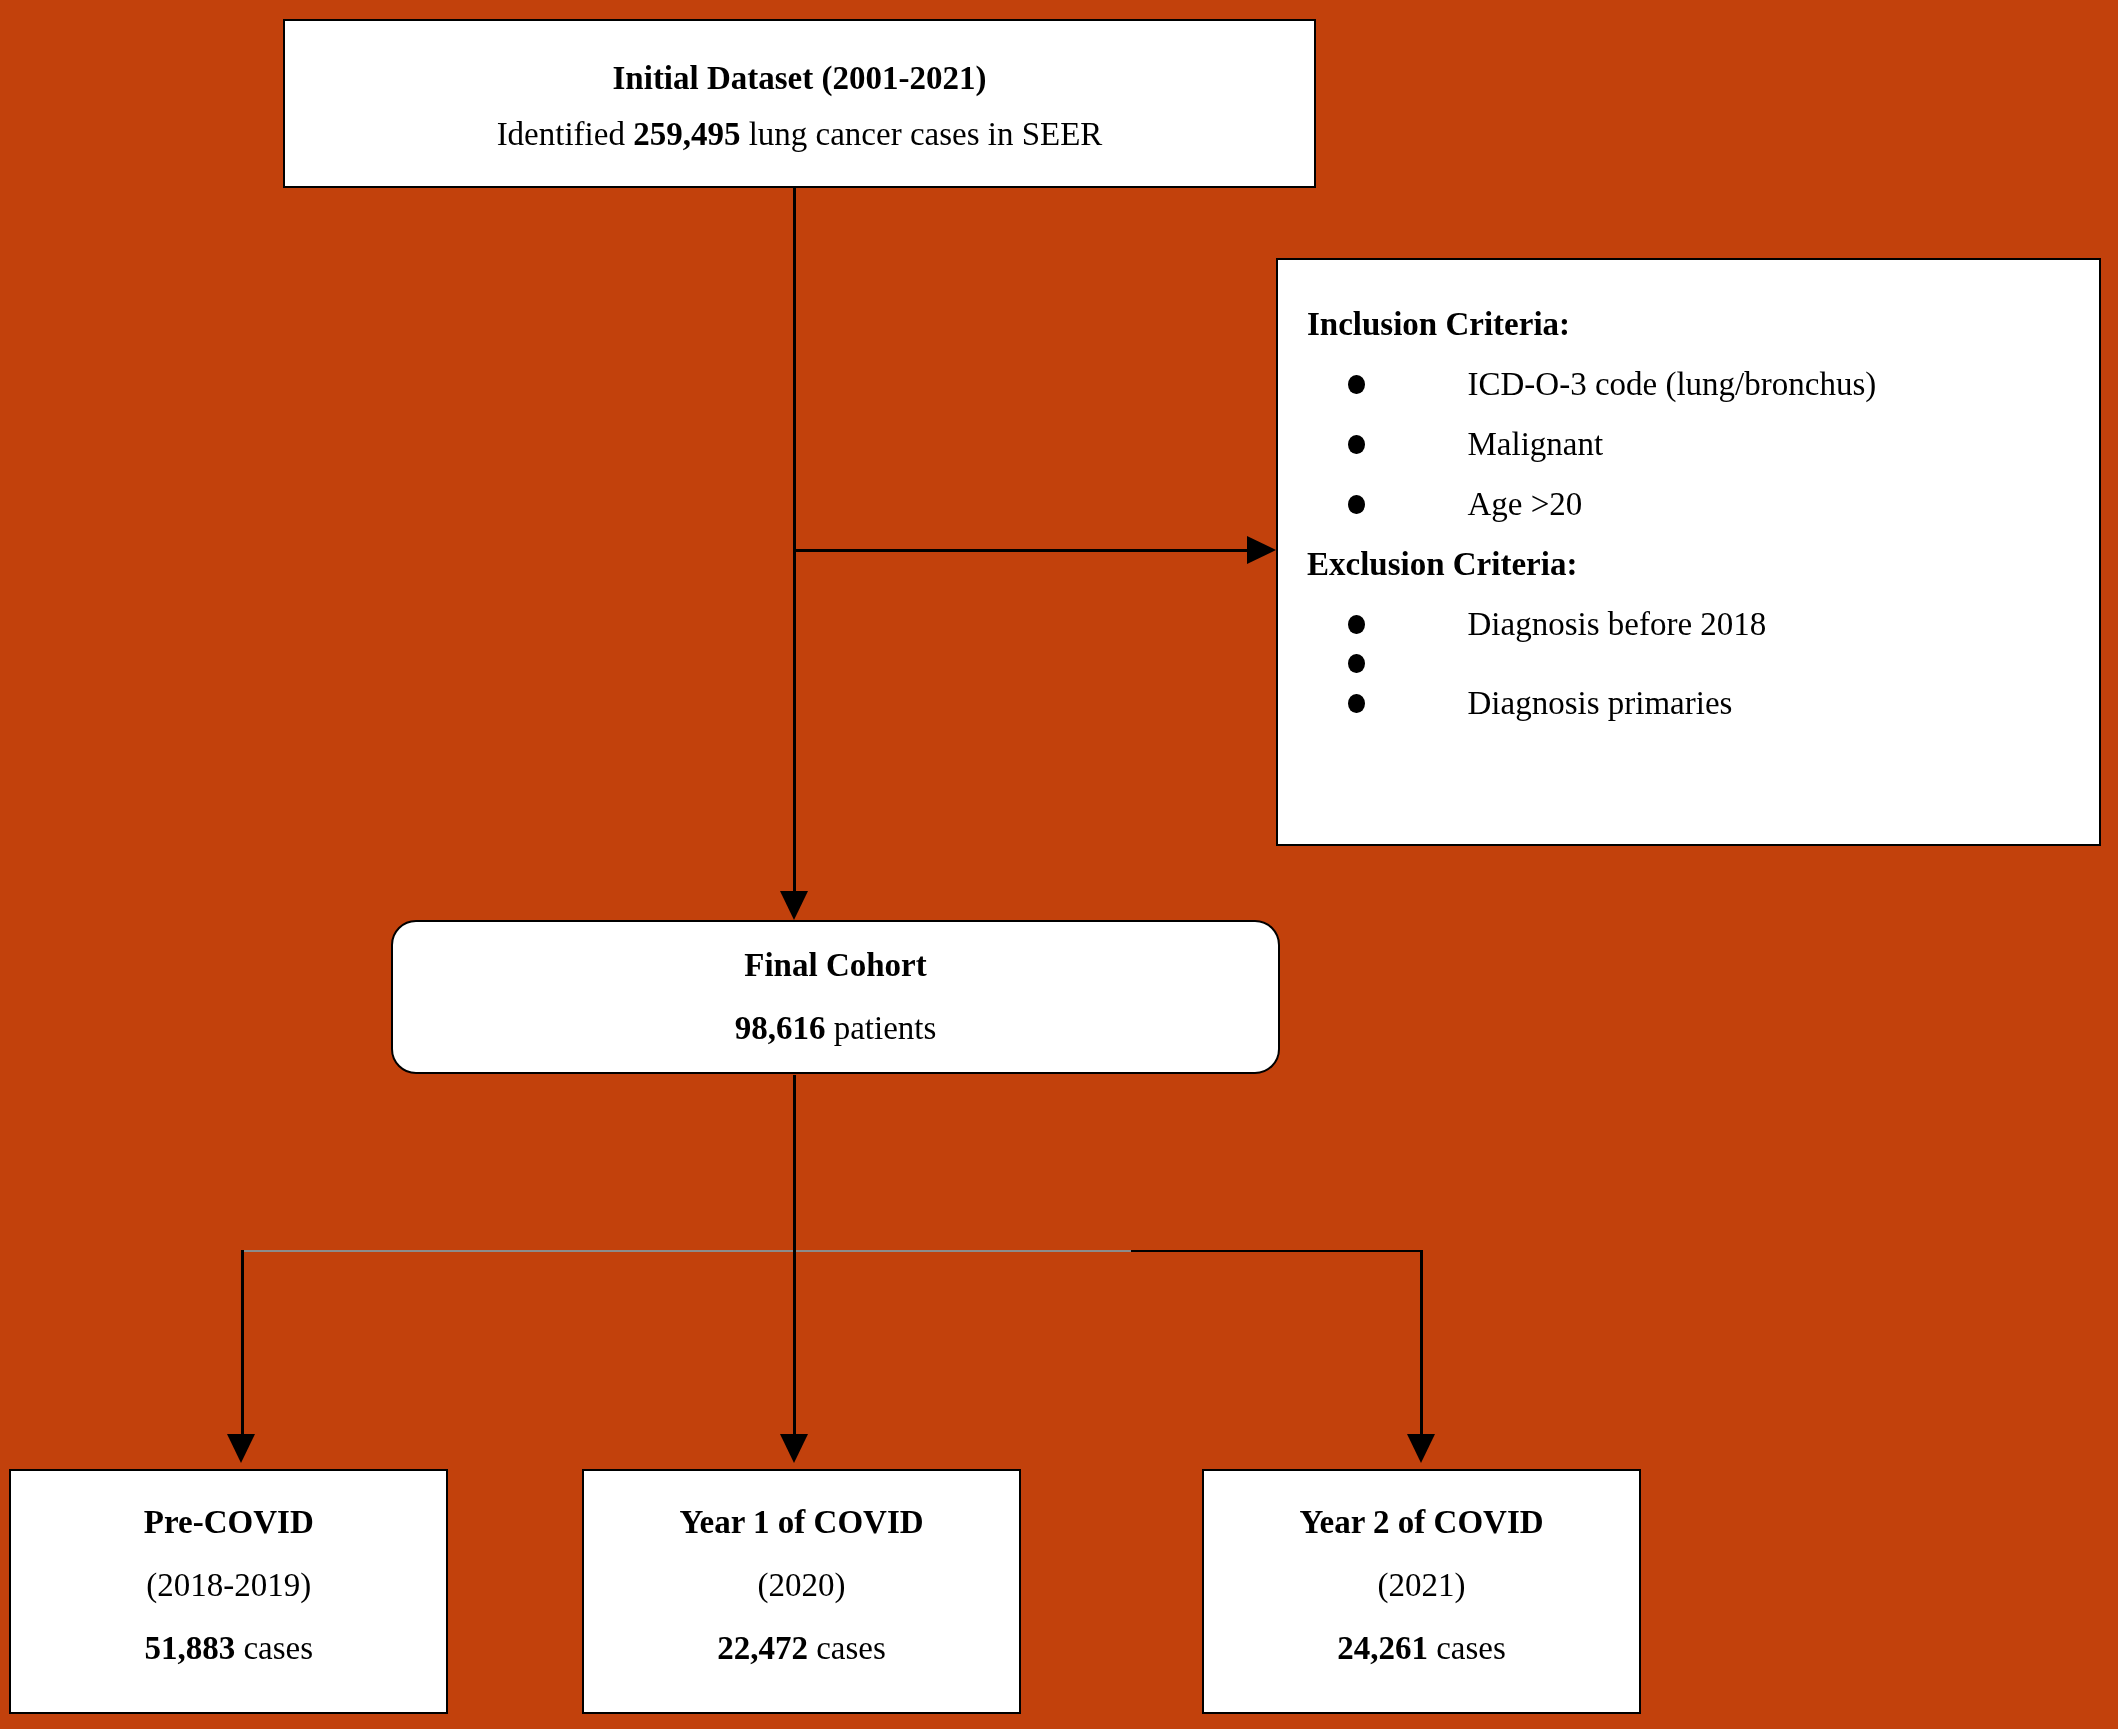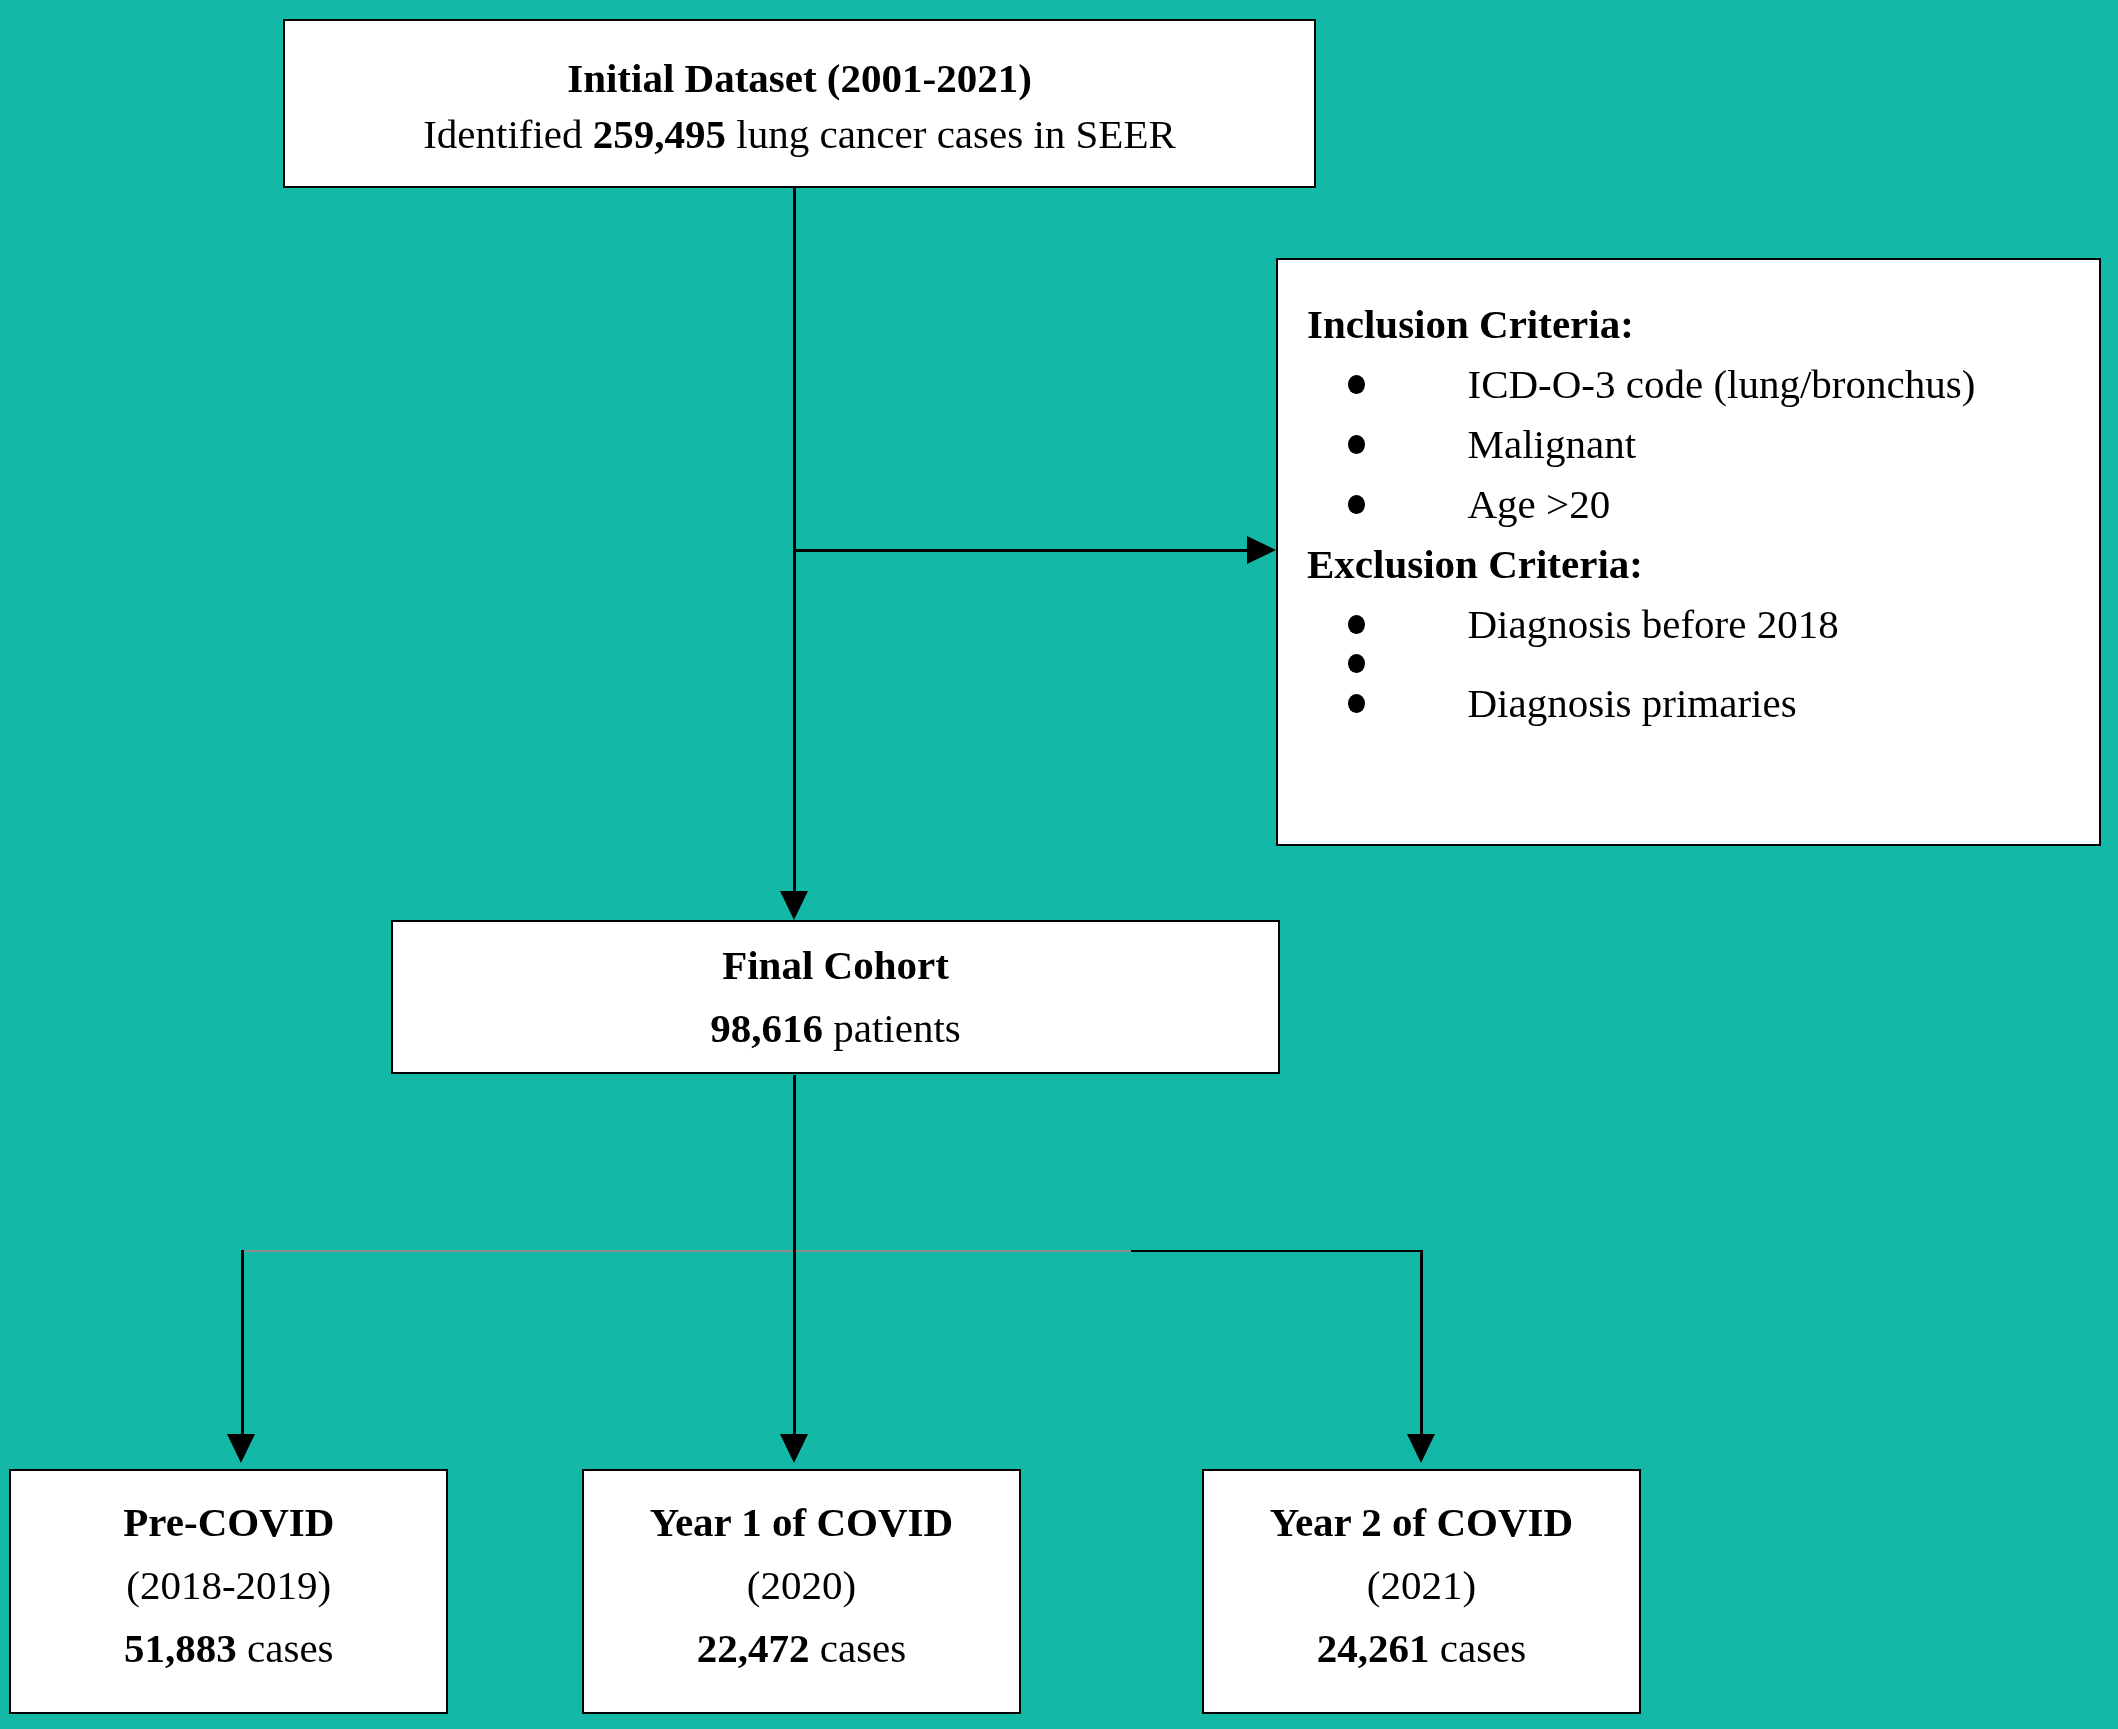--- a/index.html
+++ b/index.html
@@ -4,24 +4,24 @@
 <style>
   html, body {
     margin: 0;
     padding: 0;
     background: #ffffff;
   }
   #canvas {
     position: relative;
     width: 2119px;
     height: 1729px;
-    background: #14b8a6;
+    background: #c2410c;
     font-family: "Liberation Serif", "DejaVu Serif", serif;
     color: #000000;
-    font-size: 41px;
+    font-size: 33px;
     overflow: hidden;
   }
   .box {
     position: absolute;
     box-sizing: border-box;
     border: 2.6px solid #000000;
     background: #ffffff;
     display: flex;
     flex-direction: column;
     align-items: center;
@@ -51,20 +51,21 @@
     border-radius: 50%;
     background: #000000;
     margin-right: 68px;
   }
   .crit-text { flex: 1 1 auto; }
 
   
   #box-final {
     left: 391px; top: 920px; width: 889px; height: 154px;
     line-height: 63px;
+    border-radius: 25px;
   }
 
   
   .branch-box {
     top: 1469px; width: 439px; height: 245px;
     line-height: 63px; padding-bottom: 12px;
   }
   #box-pre  { left: 9.3px; }
   #box-y1   { left: 582px; }
   #box-y2   { left: 1202px; }

